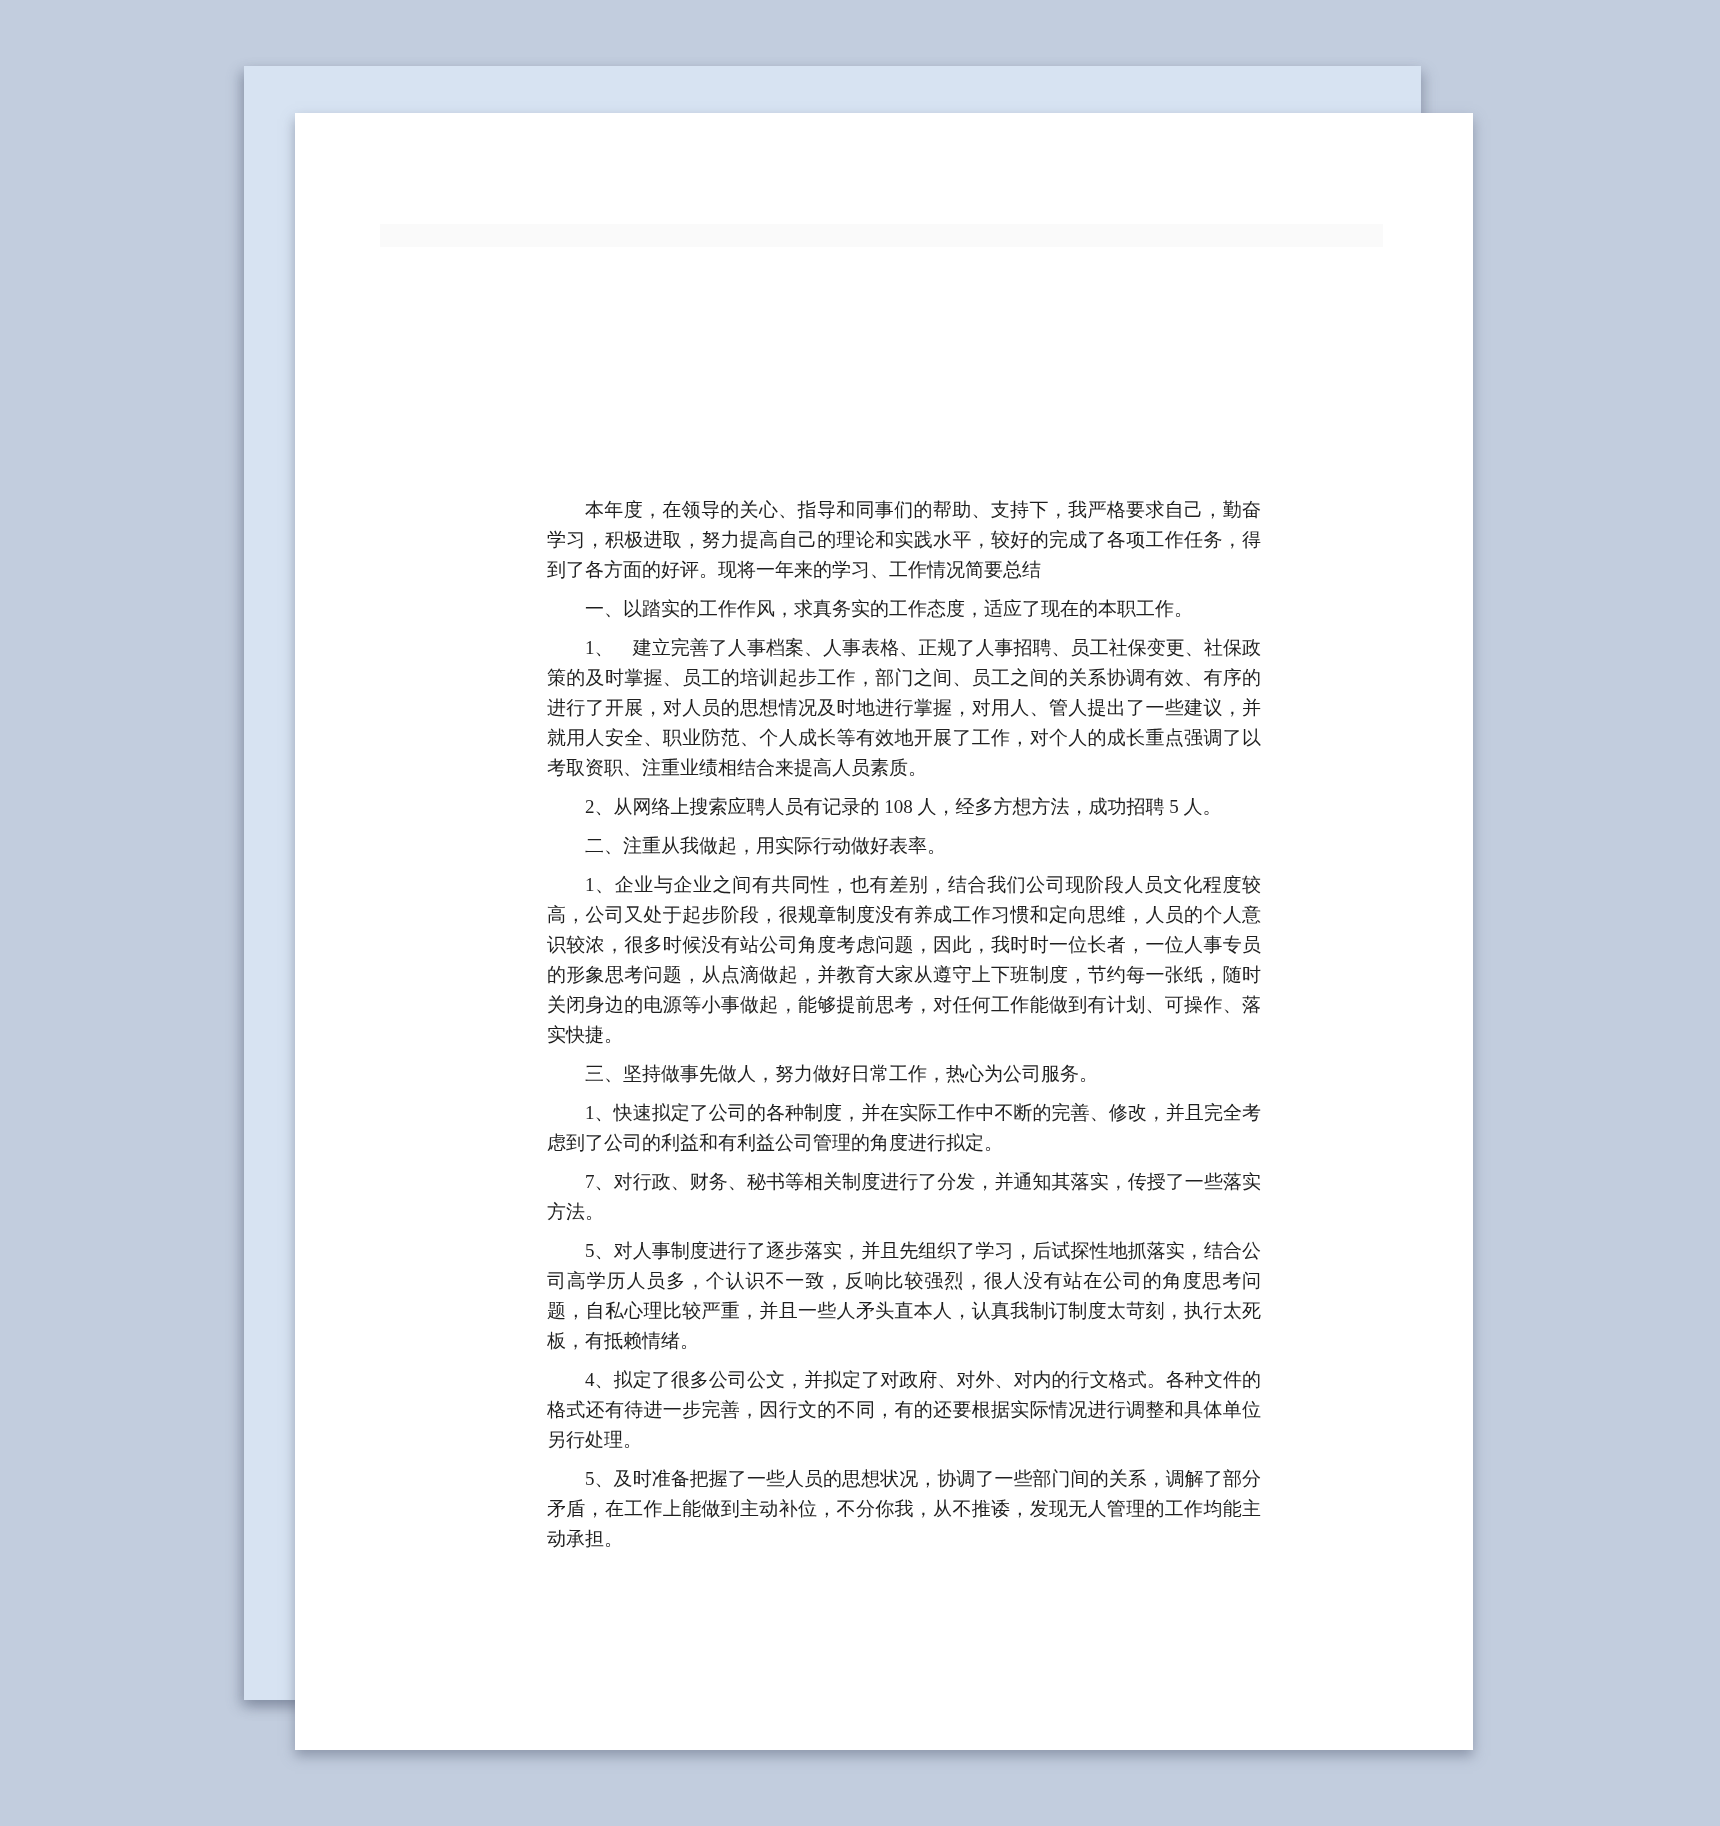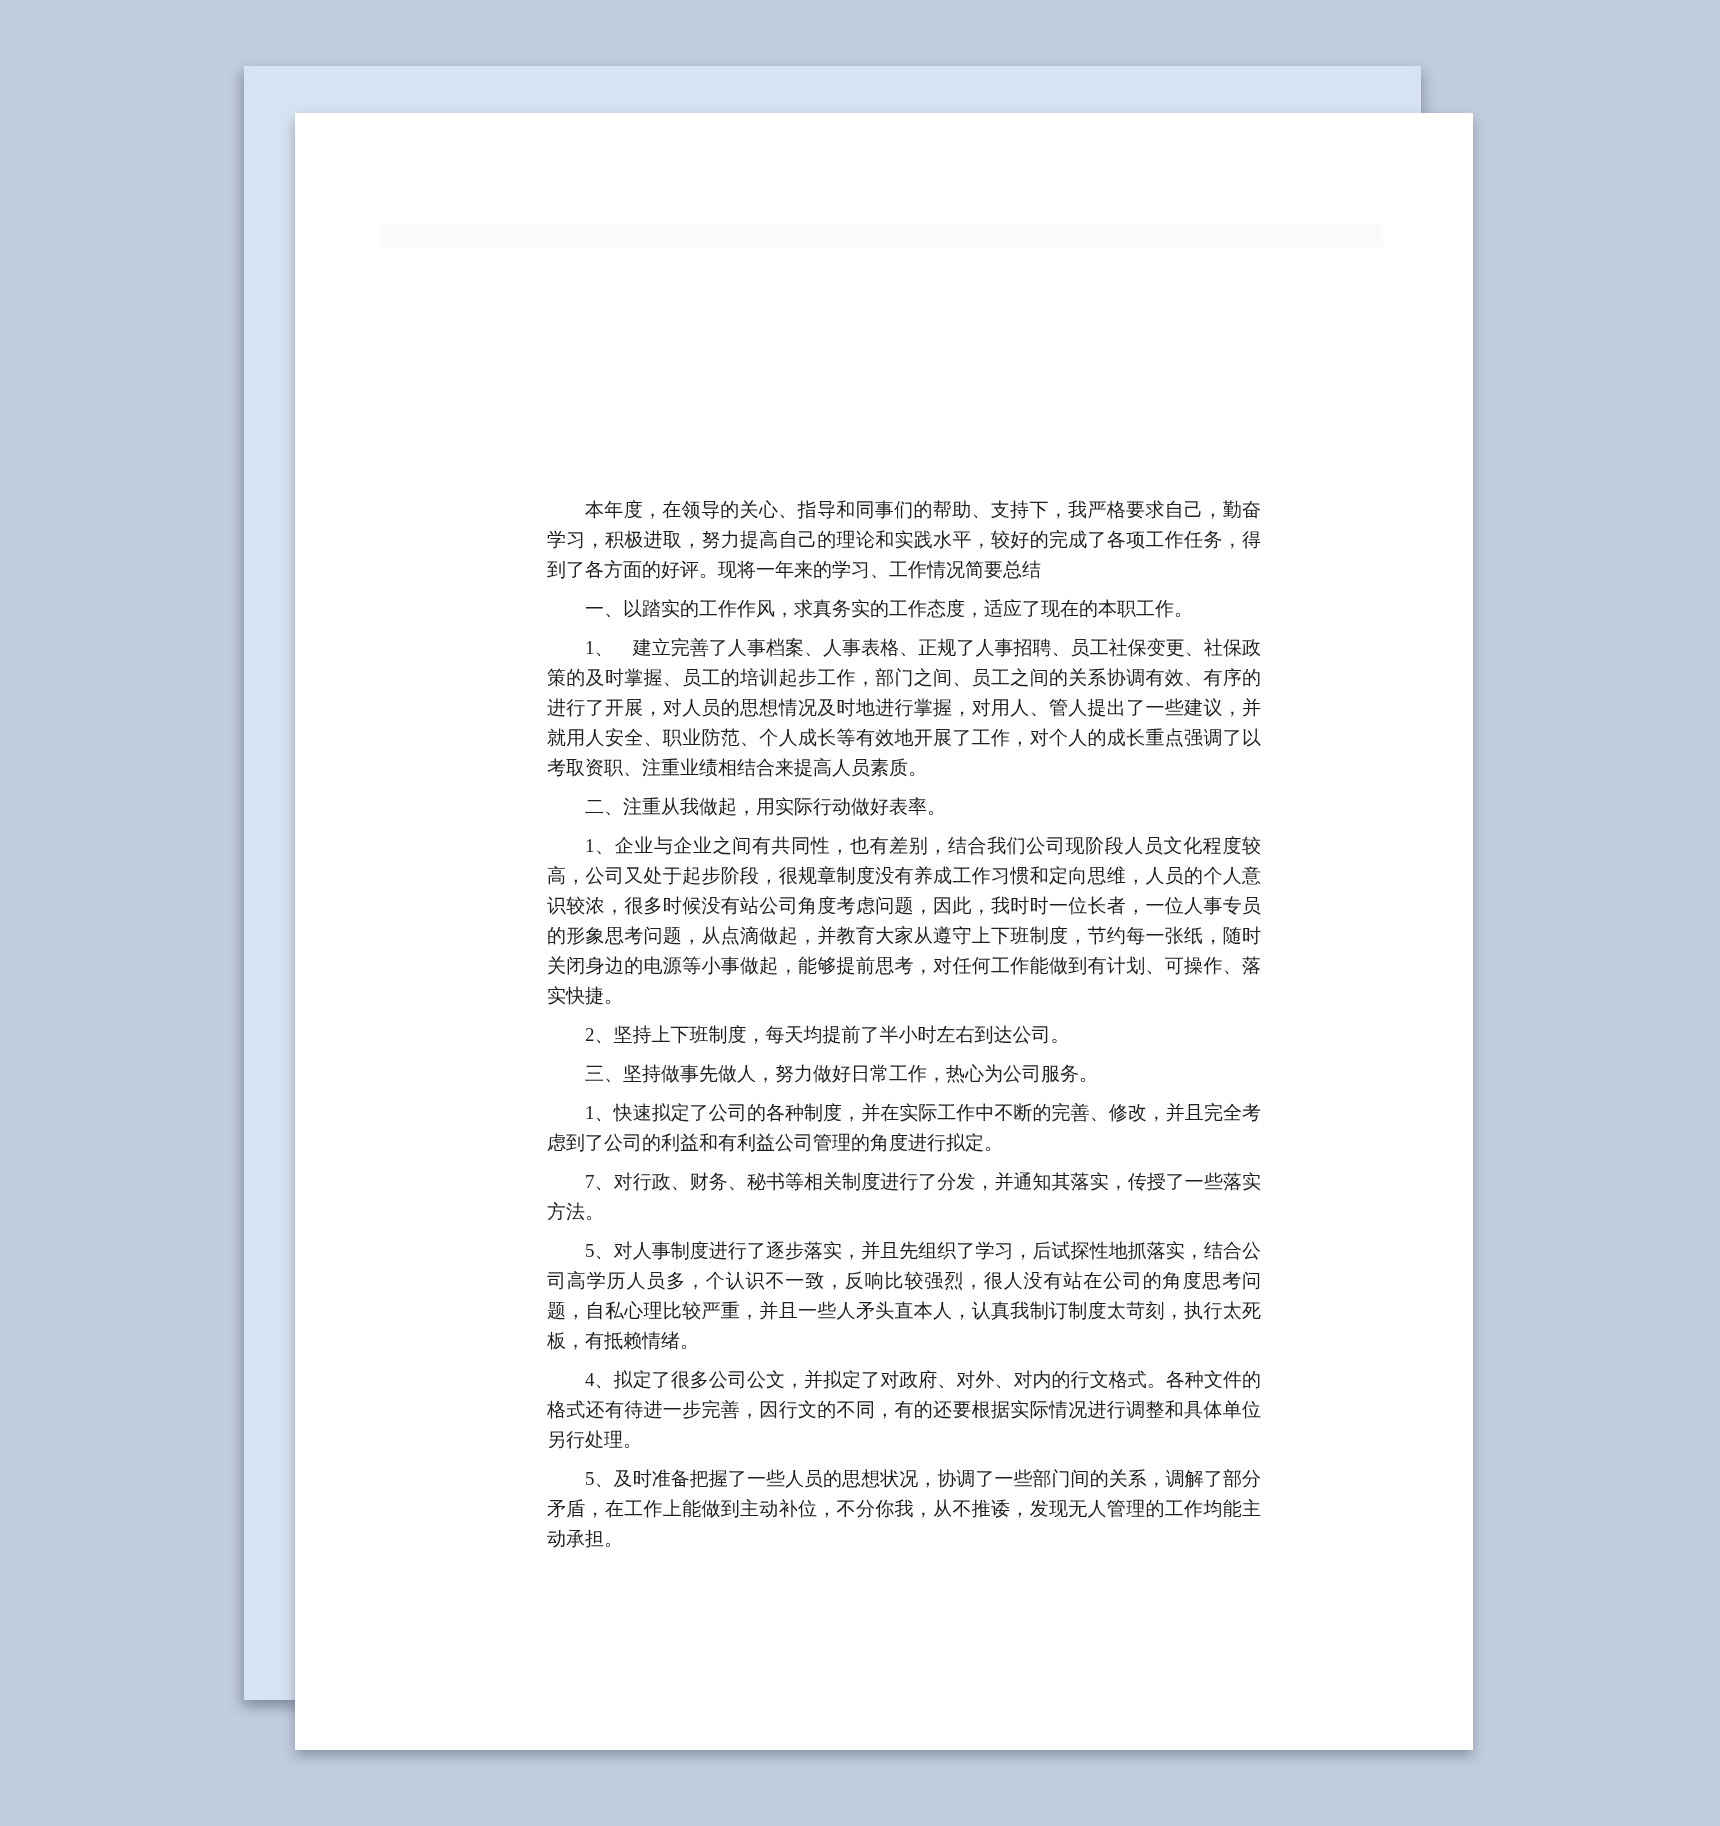--- a/index.html
+++ b/index.html
@@ -63,26 +63,26 @@
   <div class="paper">
     <div class="faded-title-bar"></div>
     <div class="doc-body">
 
         <p>本年度，在领导的关心、指导和同事们的帮助、支持下，我严格要求自己，勤奋学习，积极进取，努力提高自己的理论和实践水平，较好的完成了各项工作任务，得到了各方面的好评。现将一年来的学习、工作情况简要总结</p>
 
         <p>一、以踏实的工作作风，求真务实的工作态度，适应了现在的本职工作。</p>
 
         <p>1、　建立完善了人事档案、人事表格、正规了人事招聘、员工社保变更、社保政策的及时掌握、员工的培训起步工作，部门之间、员工之间的关系协调有效、有序的进行了开展，对人员的思想情况及时地进行掌握，对用人、管人提出了一些建议，并就用人安全、职业防范、个人成长等有效地开展了工作，对个人的成长重点强调了以考取资职、注重业绩相结合来提高人员素质。</p>
 
+        <p>2、从网络上搜索应聘人员有记录的 108 人，经多方想方法，成功招聘 5 人。</p>
 
         <p>二、注重从我做起，用实际行动做好表率。</p>
 
         <p>1、企业与企业之间有共同性，也有差别，结合我们公司现阶段人员文化程度较高，公司又处于起步阶段，很规章制度没有养成工作习惯和定向思维，人员的个人意识较浓，很多时候没有站公司角度考虑问题，因此，我时时一位长者，一位人事专员的形象思考问题，从点滴做起，并教育大家从遵守上下班制度，节约每一张纸，随时关闭身边的电源等小事做起，能够提前思考，对任何工作能做到有计划、可操作、落实快捷。</p>
 
-        <p>2、坚持上下班制度，每天均提前了半小时左右到达公司。</p>
 
 
         <p>三、坚持做事先做人，努力做好日常工作，热心为公司服务。</p>
 
         <p>1、快速拟定了公司的各种制度，并在实际工作中不断的完善、修改，并且完全考虑到了公司的利益和有利益公司管理的角度进行拟定。</p>
 
         <p>7、对行政、财务、秘书等相关制度进行了分发，并通知其落实，传授了一些落实方法。</p>
 
         <p>5、对人事制度进行了逐步落实，并且先组织了学习，后试探性地抓落实，结合公司高学历人员多，个认识不一致，反响比较强烈，很人没有站在公司的角度思考问题，自私心理比较严重，并且一些人矛头直本人，认真我制订制度太苛刻，执行太死板，有抵赖情绪。</p>
 

